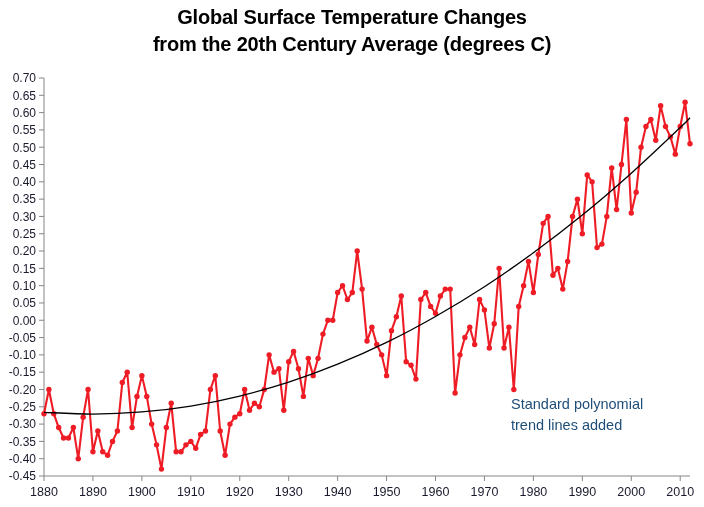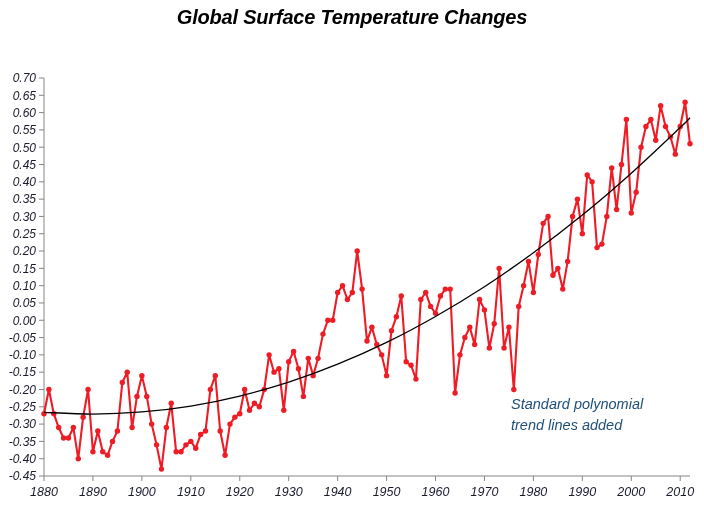--- a/index.html
+++ b/index.html
@@ -1,21 +1,21 @@
 <!DOCTYPE html>
 <html><head>
 <meta charset="utf-8">
 <style>
   html,body{margin:0;padding:0;}
   body{
     width:704px;height:507px;background:#ffffff;
     font-family:"Liberation Sans", sans-serif;
     overflow:hidden;position:relative;
   }
-  #chart-root{position:absolute;left:0;top:0;width:704px;height:507px;font-style:italic;}
+  #chart-root{position:absolute;left:0;top:0;width:704px;height:507px;}
   .title-block{
     position:absolute;left:0;top:4px;width:704px;
     text-align:center;color:#000000;
     font-weight:bold;font-size:20px;line-height:27px;
     letter-spacing:-0.2px;
   }
   .title-line{display:block;}
   .plot-svg{position:absolute;left:0;top:0;width:704px;height:507px;}
   .ytick-label{
     font-family:"Liberation Sans", sans-serif;
@@ -30,20 +30,21 @@
     font-size:14.5px;fill:#1F4E79;
   }
 </style>
 </head>
 <body>
 
 <div id="chart-root">
 
   <div class="title-block">
     <span class="title-line">Global Surface Temperature Changes</span>
+    <span class="title-line">from the 20th Century Average (degrees C)</span>
   </div>
 
   <svg class="plot-svg" viewBox="0 0 704 507">
     <g id="y-ticks-group">
         <line x1="39" x2="44" y1="78" y2="78" stroke="#868686" stroke-width="1"></line>
         <text class="ytick-label" x="36" y="82.3" text-anchor="end">0.70</text>
         <line x1="39" x2="44" y1="95.30434782608694" y2="95.30434782608694" stroke="#868686" stroke-width="1"></line>
         <text class="ytick-label" x="36" y="99.60434782608694" text-anchor="end">0.65</text>
         <line x1="39" x2="44" y1="112.60869565217388" y2="112.60869565217388" stroke="#868686" stroke-width="1"></line>
         <text class="ytick-label" x="36" y="116.90869565217388" text-anchor="end">0.60</text>

